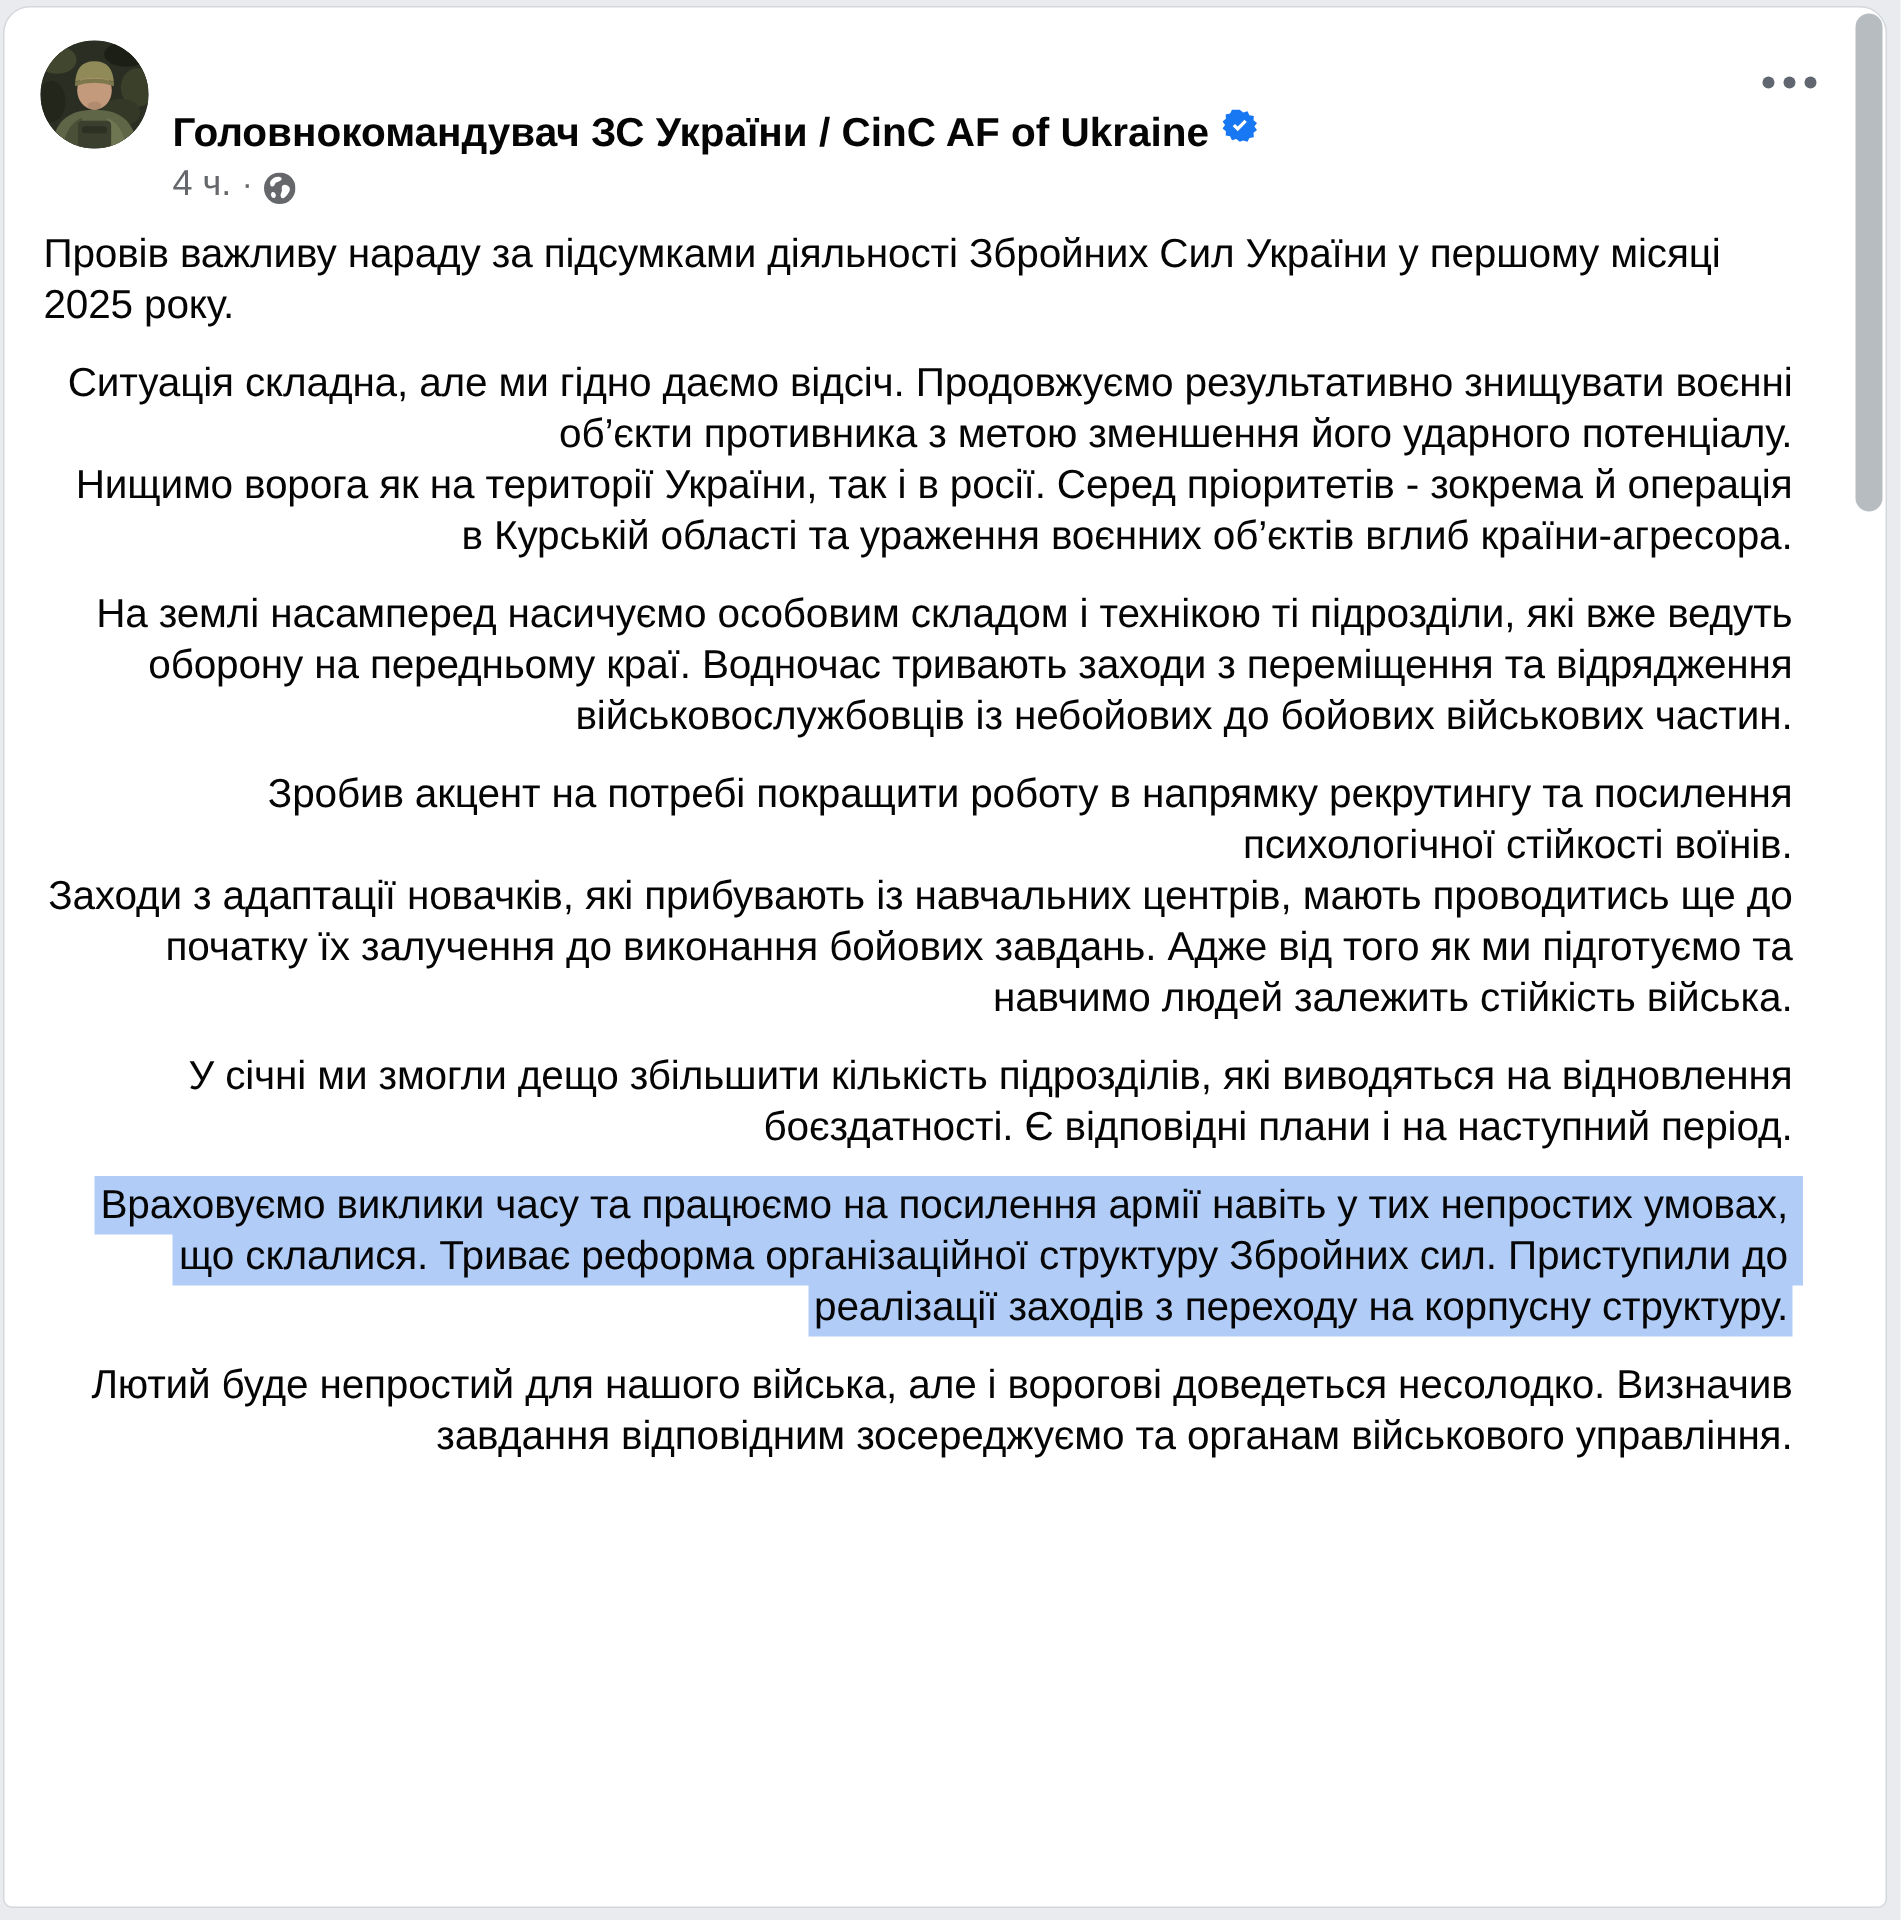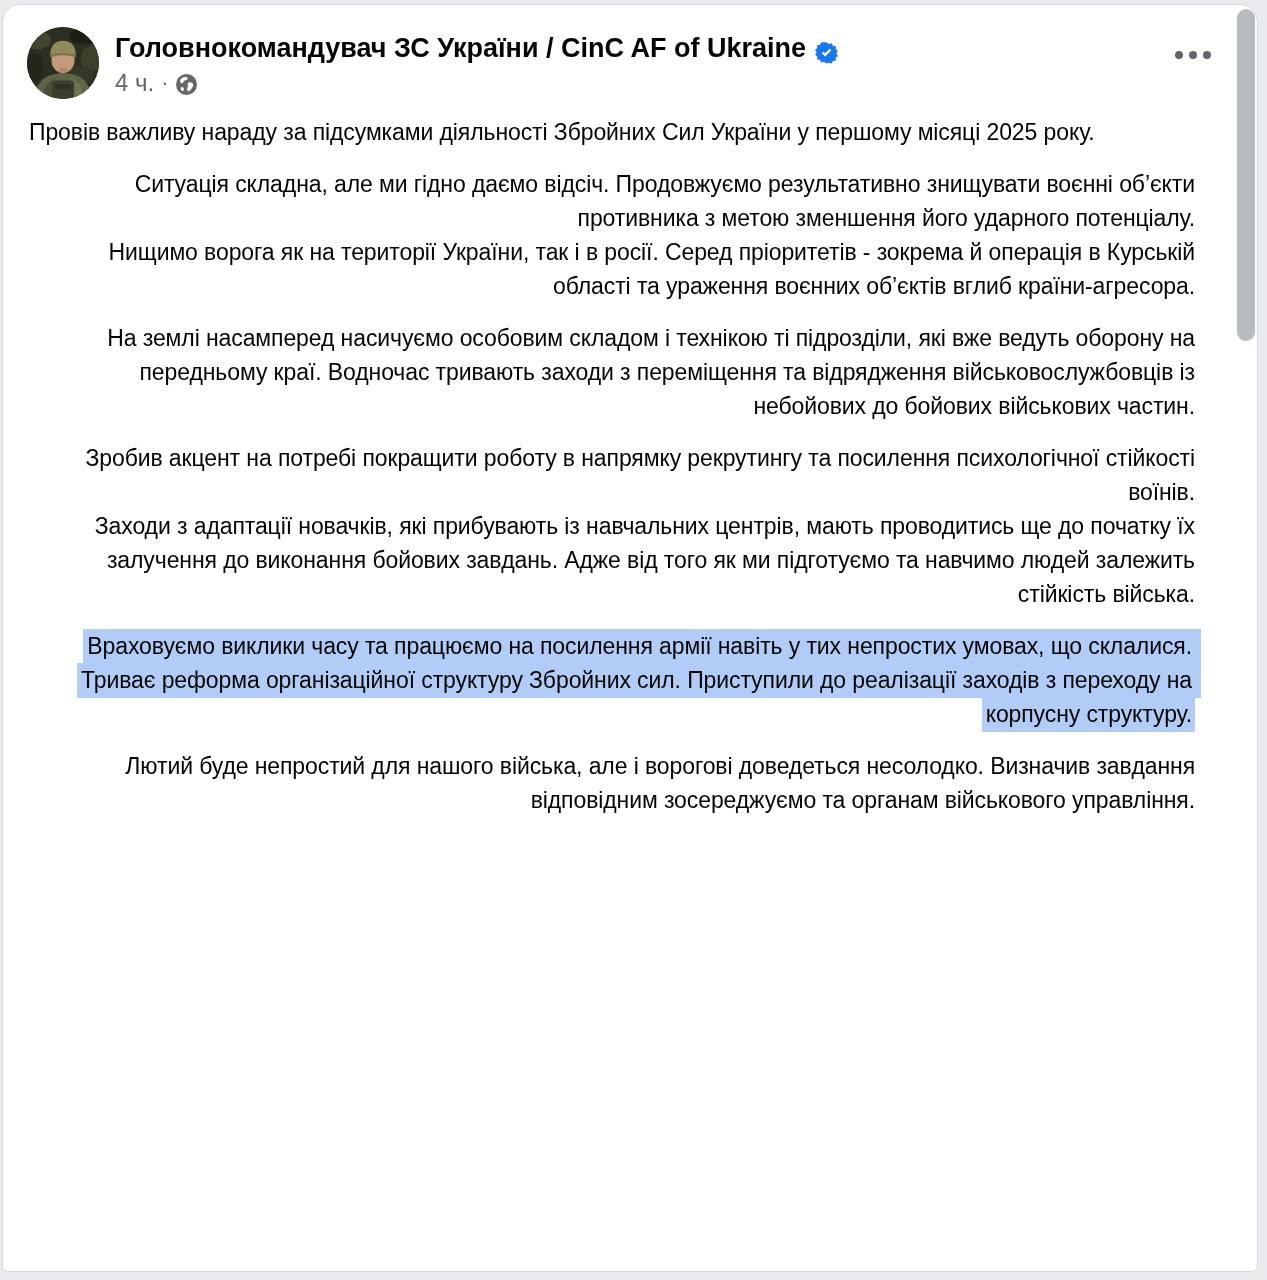--- a/index.html
+++ b/index.html
@@ -47,39 +47,40 @@
   }
   .avatar svg{display:block;width:100%;height:100%;}
   .header-text{
     margin-left:16px;
     padding-top:5px;
     flex:1 1 auto;
     min-width:0;
   }
   .name-row{
     display:flex;
-    align-items:flex-end;
+    align-items:flex-start;
     gap:9px;
+    margin-top:40px;
   }
   .profile-name{
     font-size:27px;
     font-weight:bold;
     line-height:32px;
     color:var(--text-color);
     cursor:pointer;
     white-space:nowrap;
   }
   .verified{
     width:23px;height:23px;
     flex:0 0 auto;
     display:inline-block;
   }
   .meta-row{
     display:flex;
-    align-items:center;
+    align-items:flex-end;
     gap:7px;
     margin-top:6px;
     color:var(--secondary-color);
     font-size:24px;
     line-height:26px;
   }
   .meta-dot{font-size:22px;line-height:26px;}
   .globe{width:21px;height:21px;display:inline-block;margin-top:2px;}
   .more-btn{
     position:absolute;
@@ -94,21 +95,21 @@
     width:8px;height:8px;border-radius:50%;
     background:var(--icon-color);
     display:block;
   }
   
   .post-body{
     margin-top:16px;
     padding:0 62px 24px 26px;
   }
   .post-body p{
-    font-size:23px;
+    font-size:27px;
     line-height:34px;
     white-space:pre-wrap;
     letter-spacing:-0.1px;
     color:var(--text-color);
   }
   .post-body p + p{margin-top:18px;text-align:right;}
   .selection{
     background:var(--selection-color);
     padding:4px 3px 5px 4px;
     margin-left:-4px;
@@ -186,19 +187,20 @@
     </div>
   </div>
 
   <div class="post-body">
     <p>Провів важливу нараду за підсумками діяльності Збройних Сил України у першому місяці 2025 року.</p>
     <p>Ситуація складна, але ми гідно даємо відсіч. Продовжуємо результативно знищувати воєнні об’єкти противника з метою зменшення його ударного потенціалу.
 Нищимо ворога як на території України, так і в росії. Серед пріоритетів - зокрема й операція в Курській області та ураження воєнних об’єктів вглиб країни-агресора.</p>
     <p>На землі насамперед насичуємо особовим складом і технікою ті підрозділи, які вже ведуть оборону на передньому краї. Водночас тривають заходи з переміщення та відрядження військовослужбовців із небойових до бойових військових частин.</p>
     <p>Зробив акцент на потребі покращити роботу в напрямку рекрутингу та посилення психологічної стійкості воїнів.
 Заходи з адаптації новачків, які прибувають із навчальних центрів, мають проводитись ще до початку їх залучення до виконання бойових завдань. Адже від того як ми підготуємо та навчимо людей залежить стійкість війська.</p>
+    <p>У січні ми змогли дещо збільшити кількість підрозділів, які виводяться на відновлення боєздатності. Є відповідні плани і на наступний період.</p>
     <p><span class="selection">Враховуємо виклики часу та працюємо на посилення армії навіть у тих непростих умовах, що склалися. Триває реформа організаційної структуру Збройних сил. Приступили до реалізації заходів з переходу на корпусну структуру.</span></p>
     <p>Лютий буде непростий для нашого війська, але і ворогові доведеться несолодко. Визначив завдання відповідним зосереджуємо та органам військового управління.</p>
   </div>
 
 </div>
 
 <div class="scrollbar-thumb"></div>
 
 </body></html>

